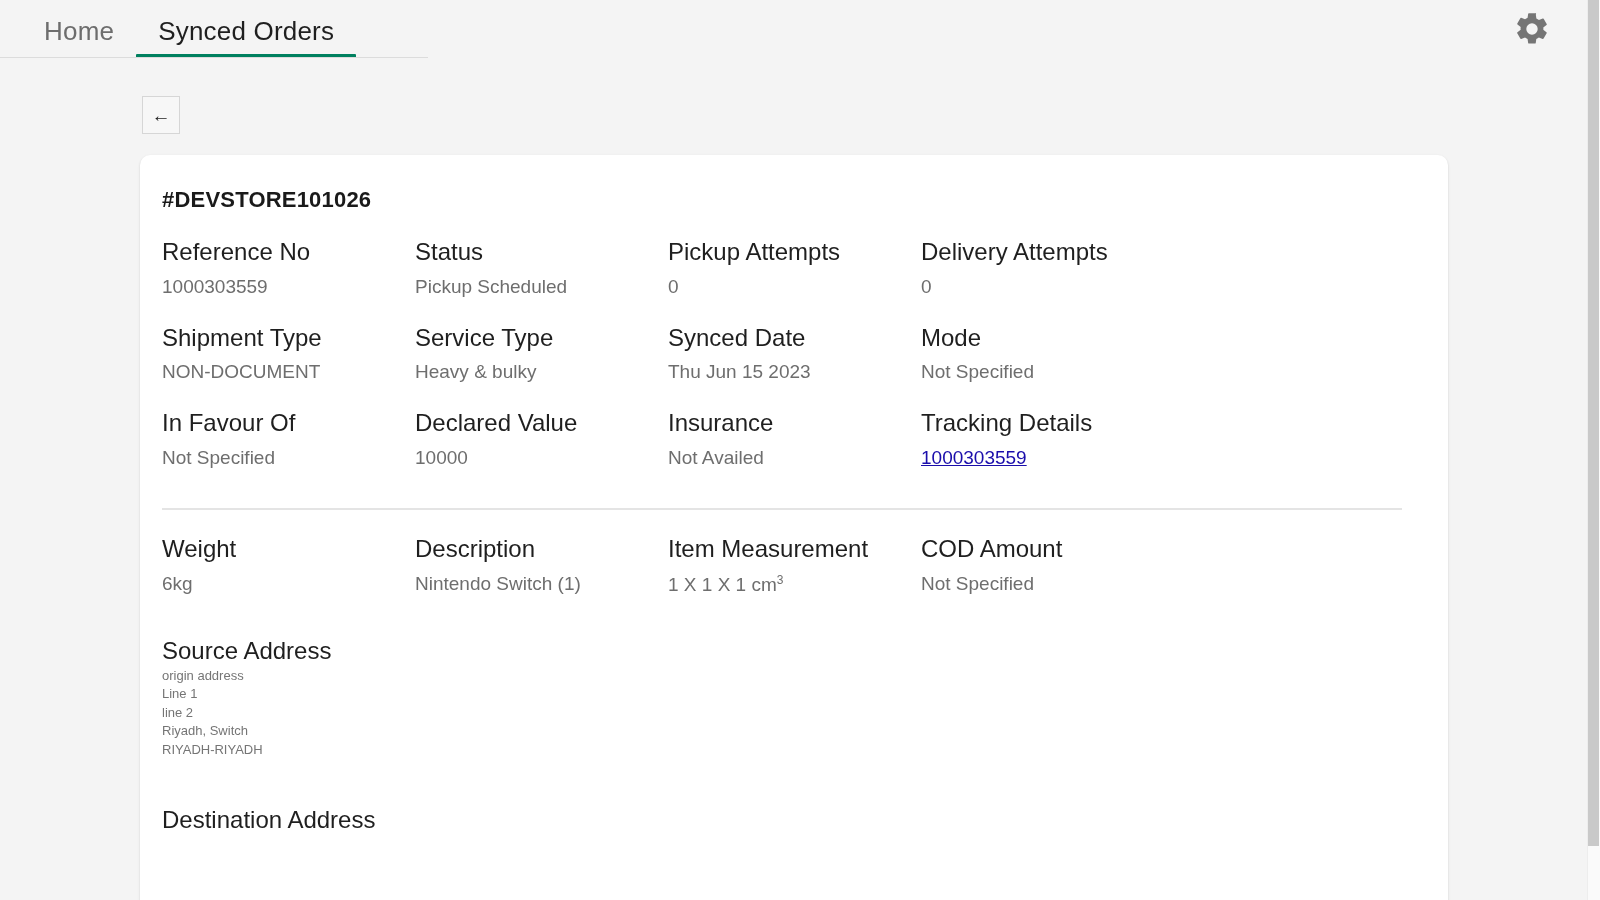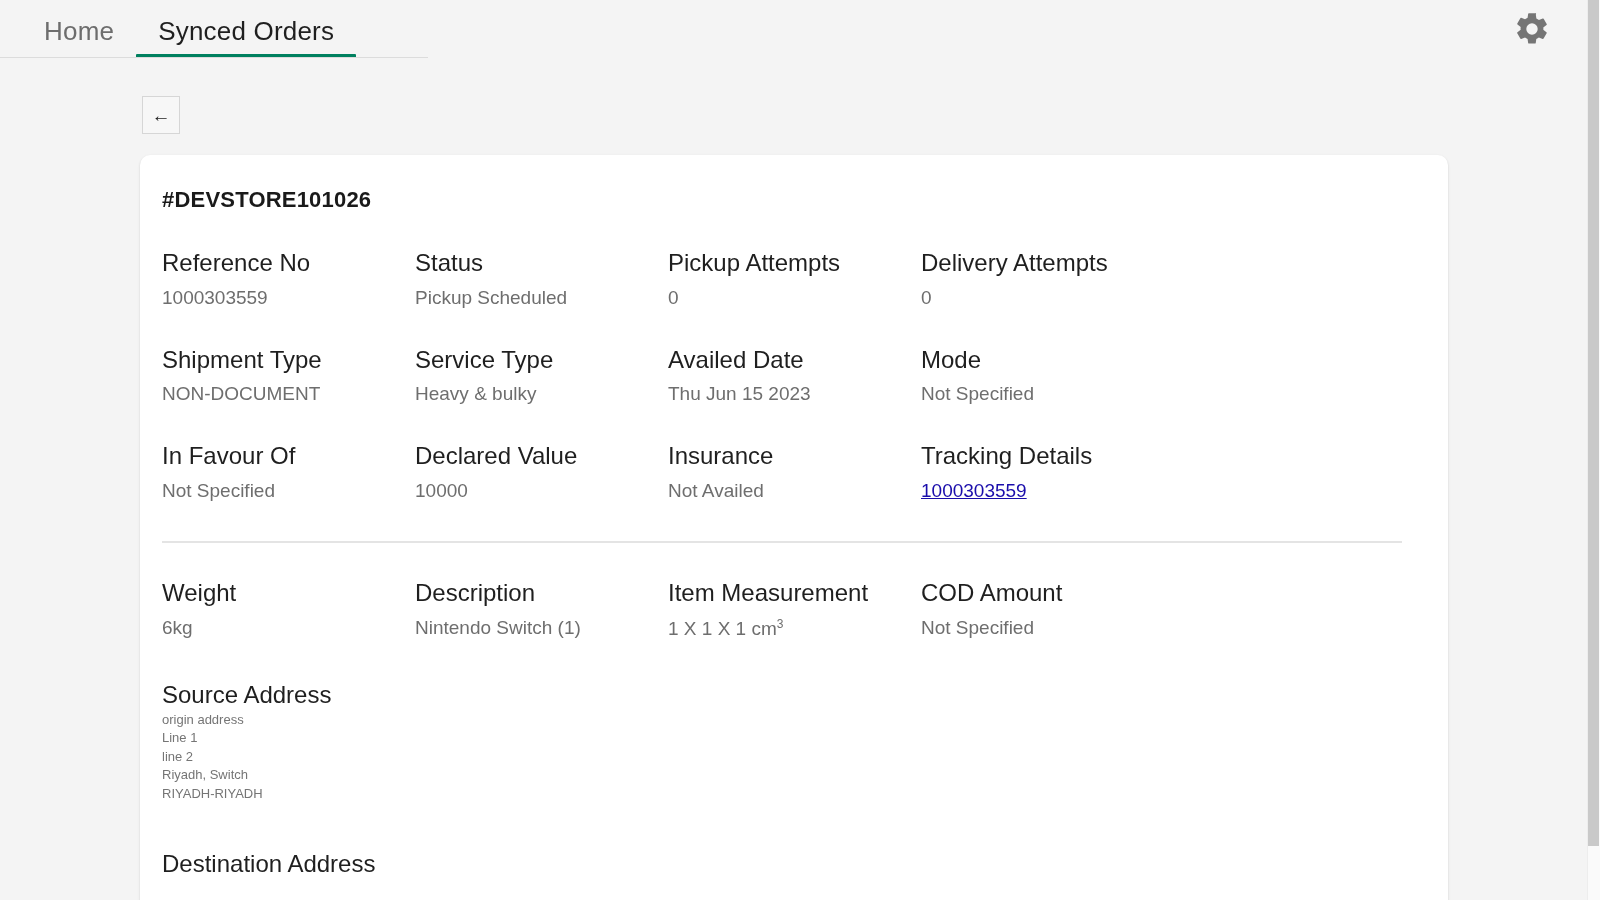--- a/index.html
+++ b/index.html
@@ -132,21 +132,21 @@
     font-weight: bold;
     color: #1a1a1a;
     letter-spacing: 0.2px;
     margin-left: 0;
     margin-top: 2px;
   }
 
   .grid-row {
     display: grid;
     grid-template-columns: 253px 253px 253px 253px;
-    margin-top: 36px;
+    margin-top: 25px;
   }
 
   .field-label {
     font-size: 24px;
     color: #1f1f1f;
     line-height: 1.2;
     white-space: nowrap;
   }
 
   .field-value {
@@ -250,21 +250,21 @@
   <div class="grid-row">
     <div>
       <div class="field-label">Shipment Type</div>
       <div class="field-value">NON-DOCUMENT</div>
     </div>
     <div>
       <div class="field-label">Service Type</div>
       <div class="field-value">Heavy &amp; bulky</div>
     </div>
     <div>
-      <div class="field-label">Availed Date</div>
+      <div class="field-label">Synced Date</div>
       <div class="field-value">Thu Jun 15 2023</div>
     </div>
     <div>
       <div class="field-label">Mode</div>
       <div class="field-value">Not Specified</div>
     </div>
   </div>
 
   <div class="grid-row">
     <div>

